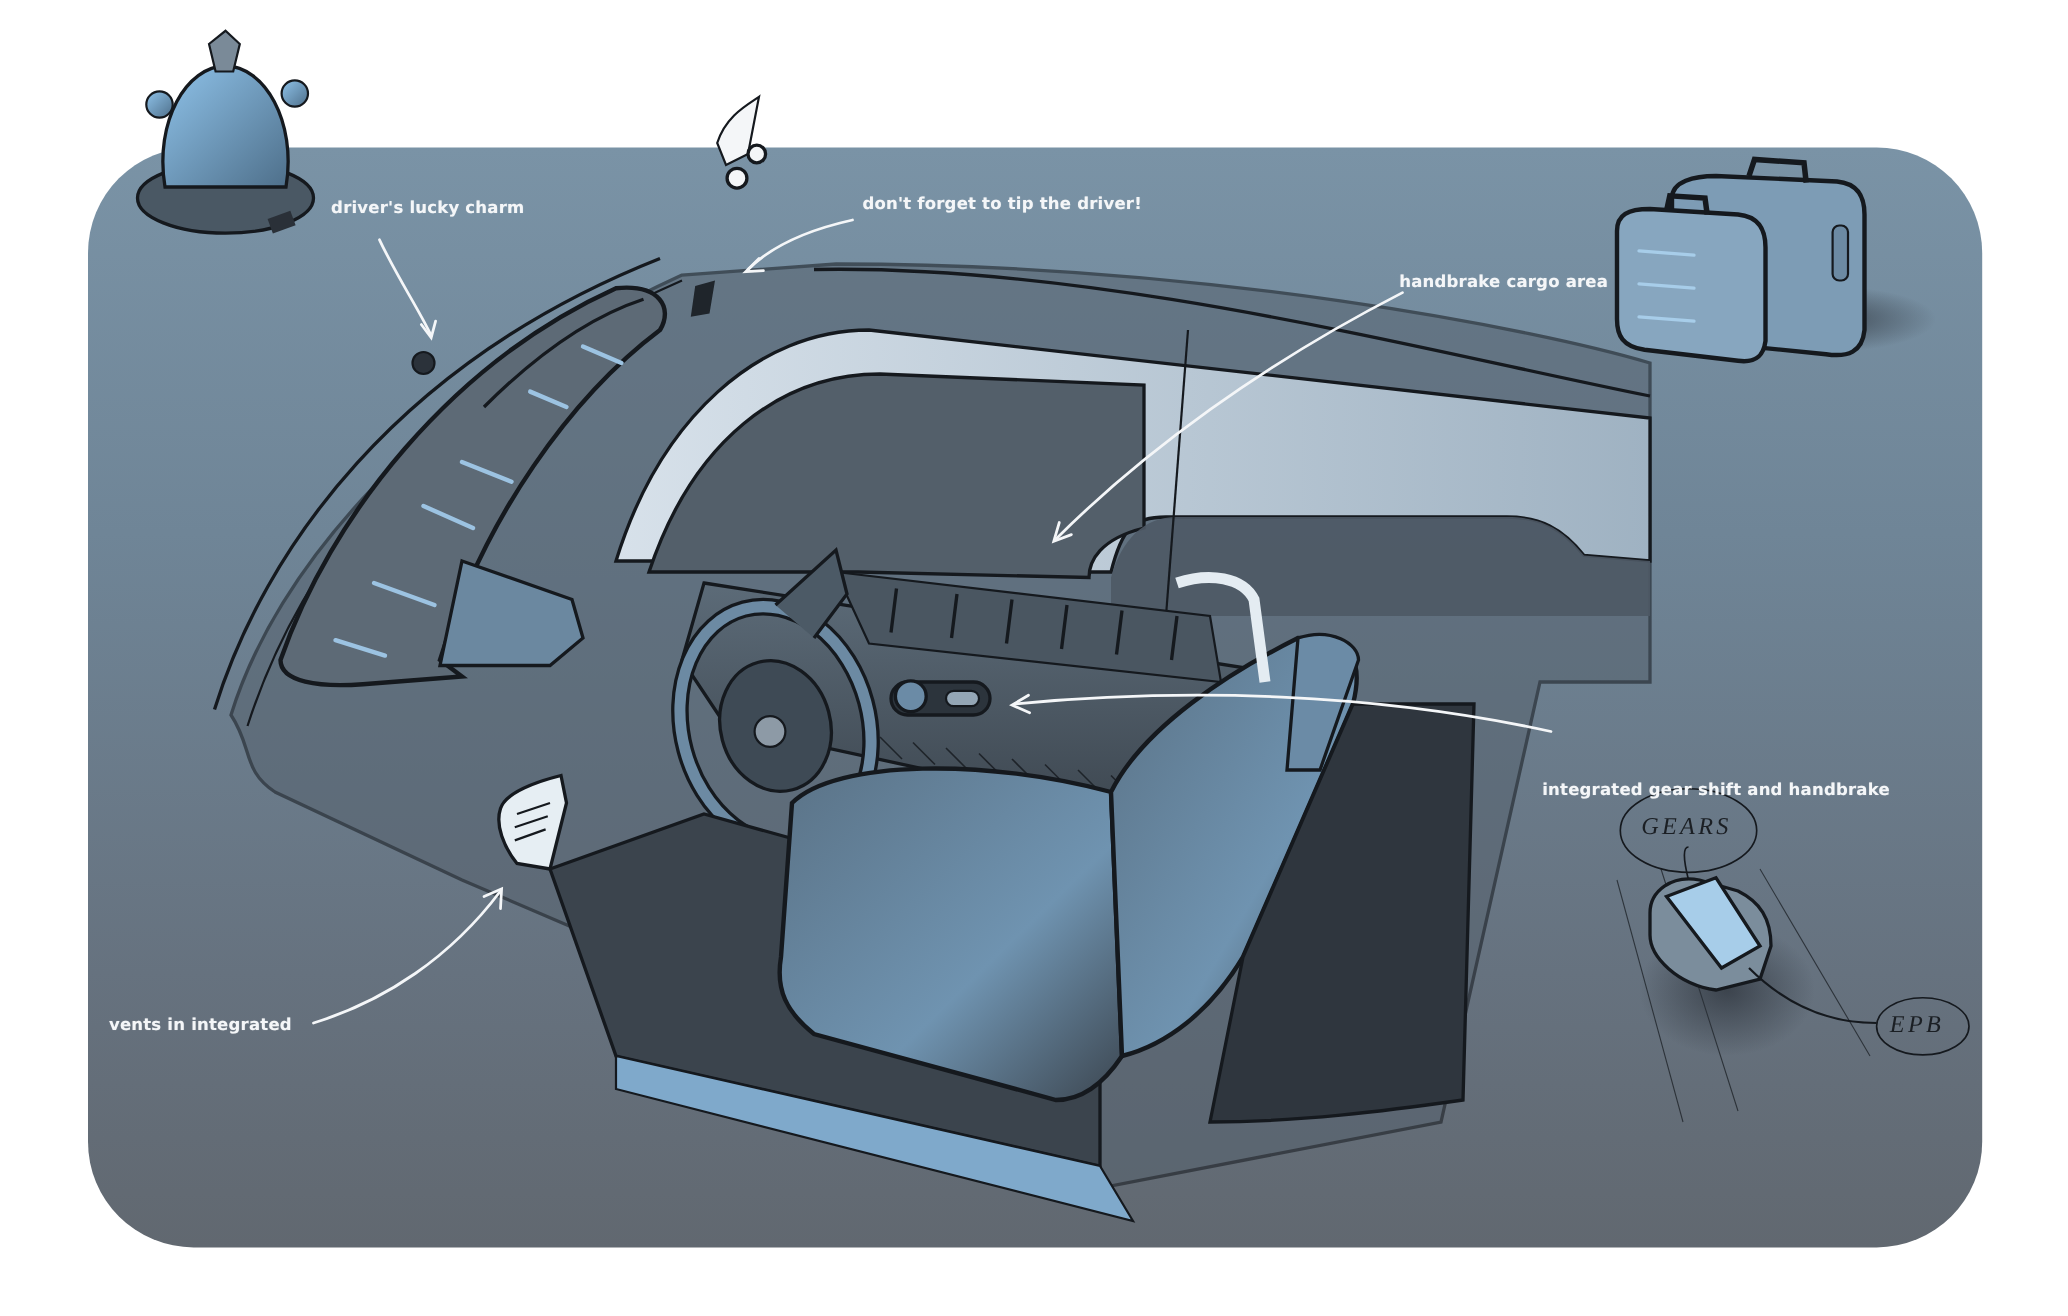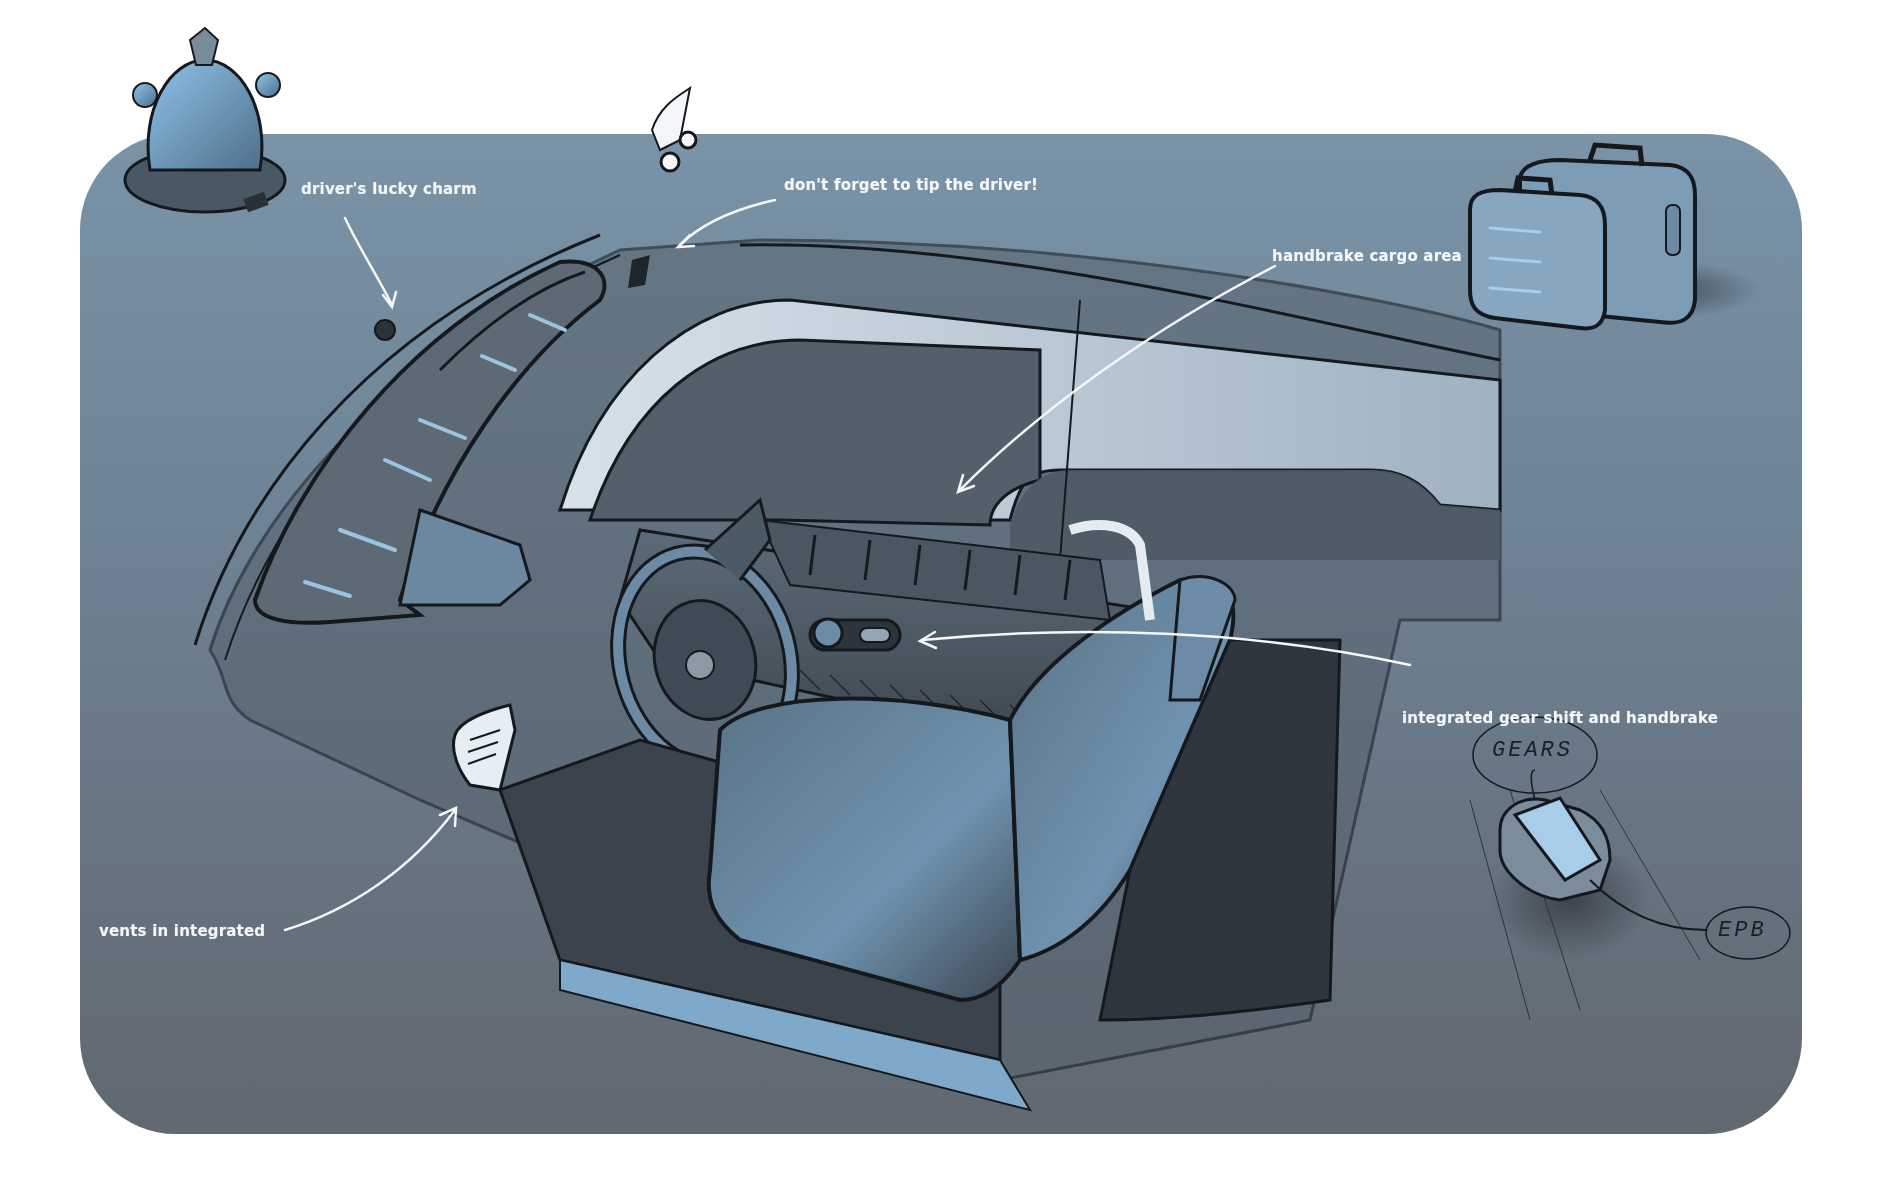--- a/index.html
+++ b/index.html
@@ -6,21 +6,21 @@
   body { width: 1880px; height: 1196px; position: relative; overflow: hidden;
          font-family: "DejaVu Sans", sans-serif; }
   .panel { position: absolute; left: 80px; top: 134px; width: 1722px; height: 1000px;
            border-radius: 96px;
            background: linear-gradient(180deg, #7a93a6 0%, #6f8597 35%, #66727f 75%, #616870 100%);
            overflow: hidden; }
   .art { position: absolute; left: 0; top: 0; width: 1880px; height: 1196px; }
   .label { position: absolute; color: #f4f6f8; font-family: "DejaVu Sans", sans-serif;
            font-weight: bold; font-size: 15px; letter-spacing: 0.2px; white-space: nowrap;
            text-shadow: 0 0 1px rgba(255,255,255,0.4); }
-  .hand { position: absolute; font-family: Liberation Mono, monospace; color: #1b1f24;
+  .hand { position: absolute; font-family: Liberation Serif, serif; color: #1b1f24;
           font-size: 22px; letter-spacing: 3px; font-style: italic; }
 </style>
 </head>
 <body>
 
 <div class="panel"></div>
 
 <svg class="art" viewBox="0 0 1880 1196">
   <defs>
     <linearGradient id="dash" x1="0" y1="0" x2="0" y2="1">

